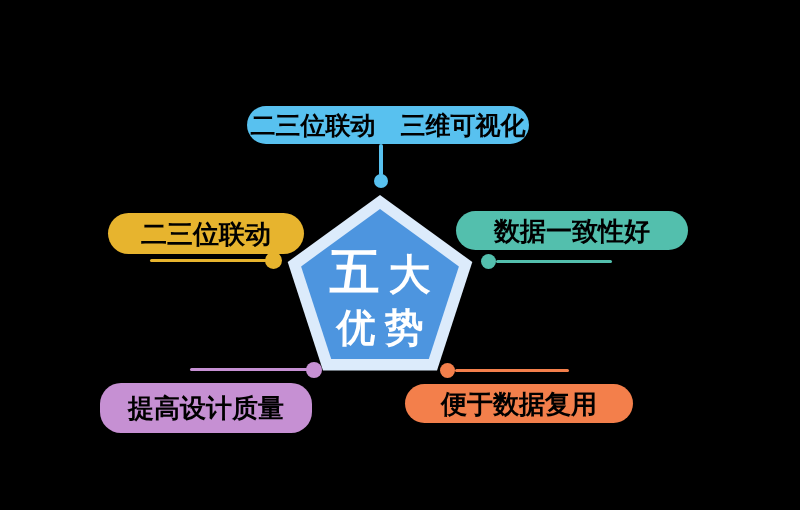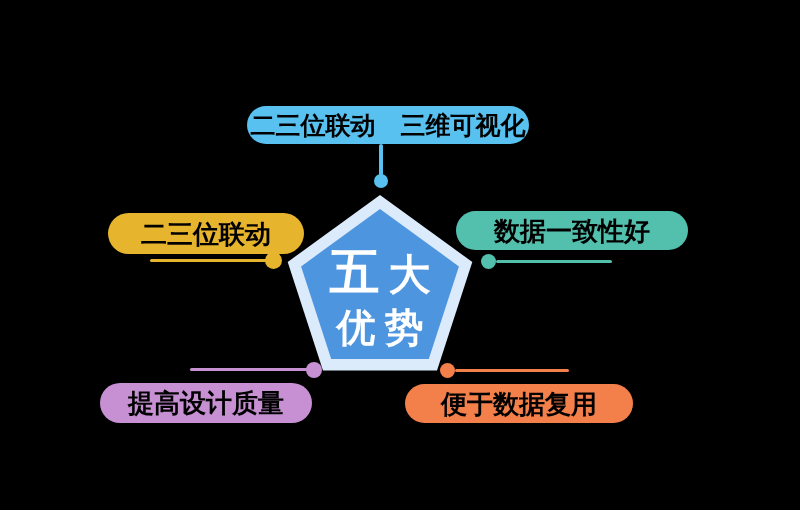--- a/index.html
+++ b/index.html
@@ -22,21 +22,21 @@
     color: #000000;
     font-weight: bold;
     font-size: 26px;
     border-radius: 21px;
     white-space: nowrap;
     line-height: 1;
   }
   #pill-top    { left: 247px; top: 106px; width: 282px; height: 38px; font-size: 25px; border-radius: 19px; }
   #pill-left   { left: 108px; top: 213px; width: 196px; height: 41px; }
   #pill-right  { left: 456px; top: 211px; width: 232px; height: 39px; }
-  #pill-bl     { left: 100px; top: 383px; width: 212px; height: 40px; text-align: right; }
+  #pill-bl     { left: 100px; top: 383px; width: 212px; height: 50px; text-align: right; }
   #pill-br     { left: 405px; top: 384px; width: 228px; height: 39px; }
 
   .connector-line { position: absolute; height: 3px; border-radius: 2px; }
   #line-top   { left: 379px; top: 144px; width: 4px;  height: 32px; }
   #line-left  { left: 150px; top: 259px; width: 118px; }
   #line-right { left: 496px; top: 260px; width: 116px; }
   #line-bl    { left: 190px; top: 368px; width: 118px; }
   #line-br    { left: 455px; top: 369px; width: 114px; }
 
   .connector-dot { position: absolute; border-radius: 50%; }

